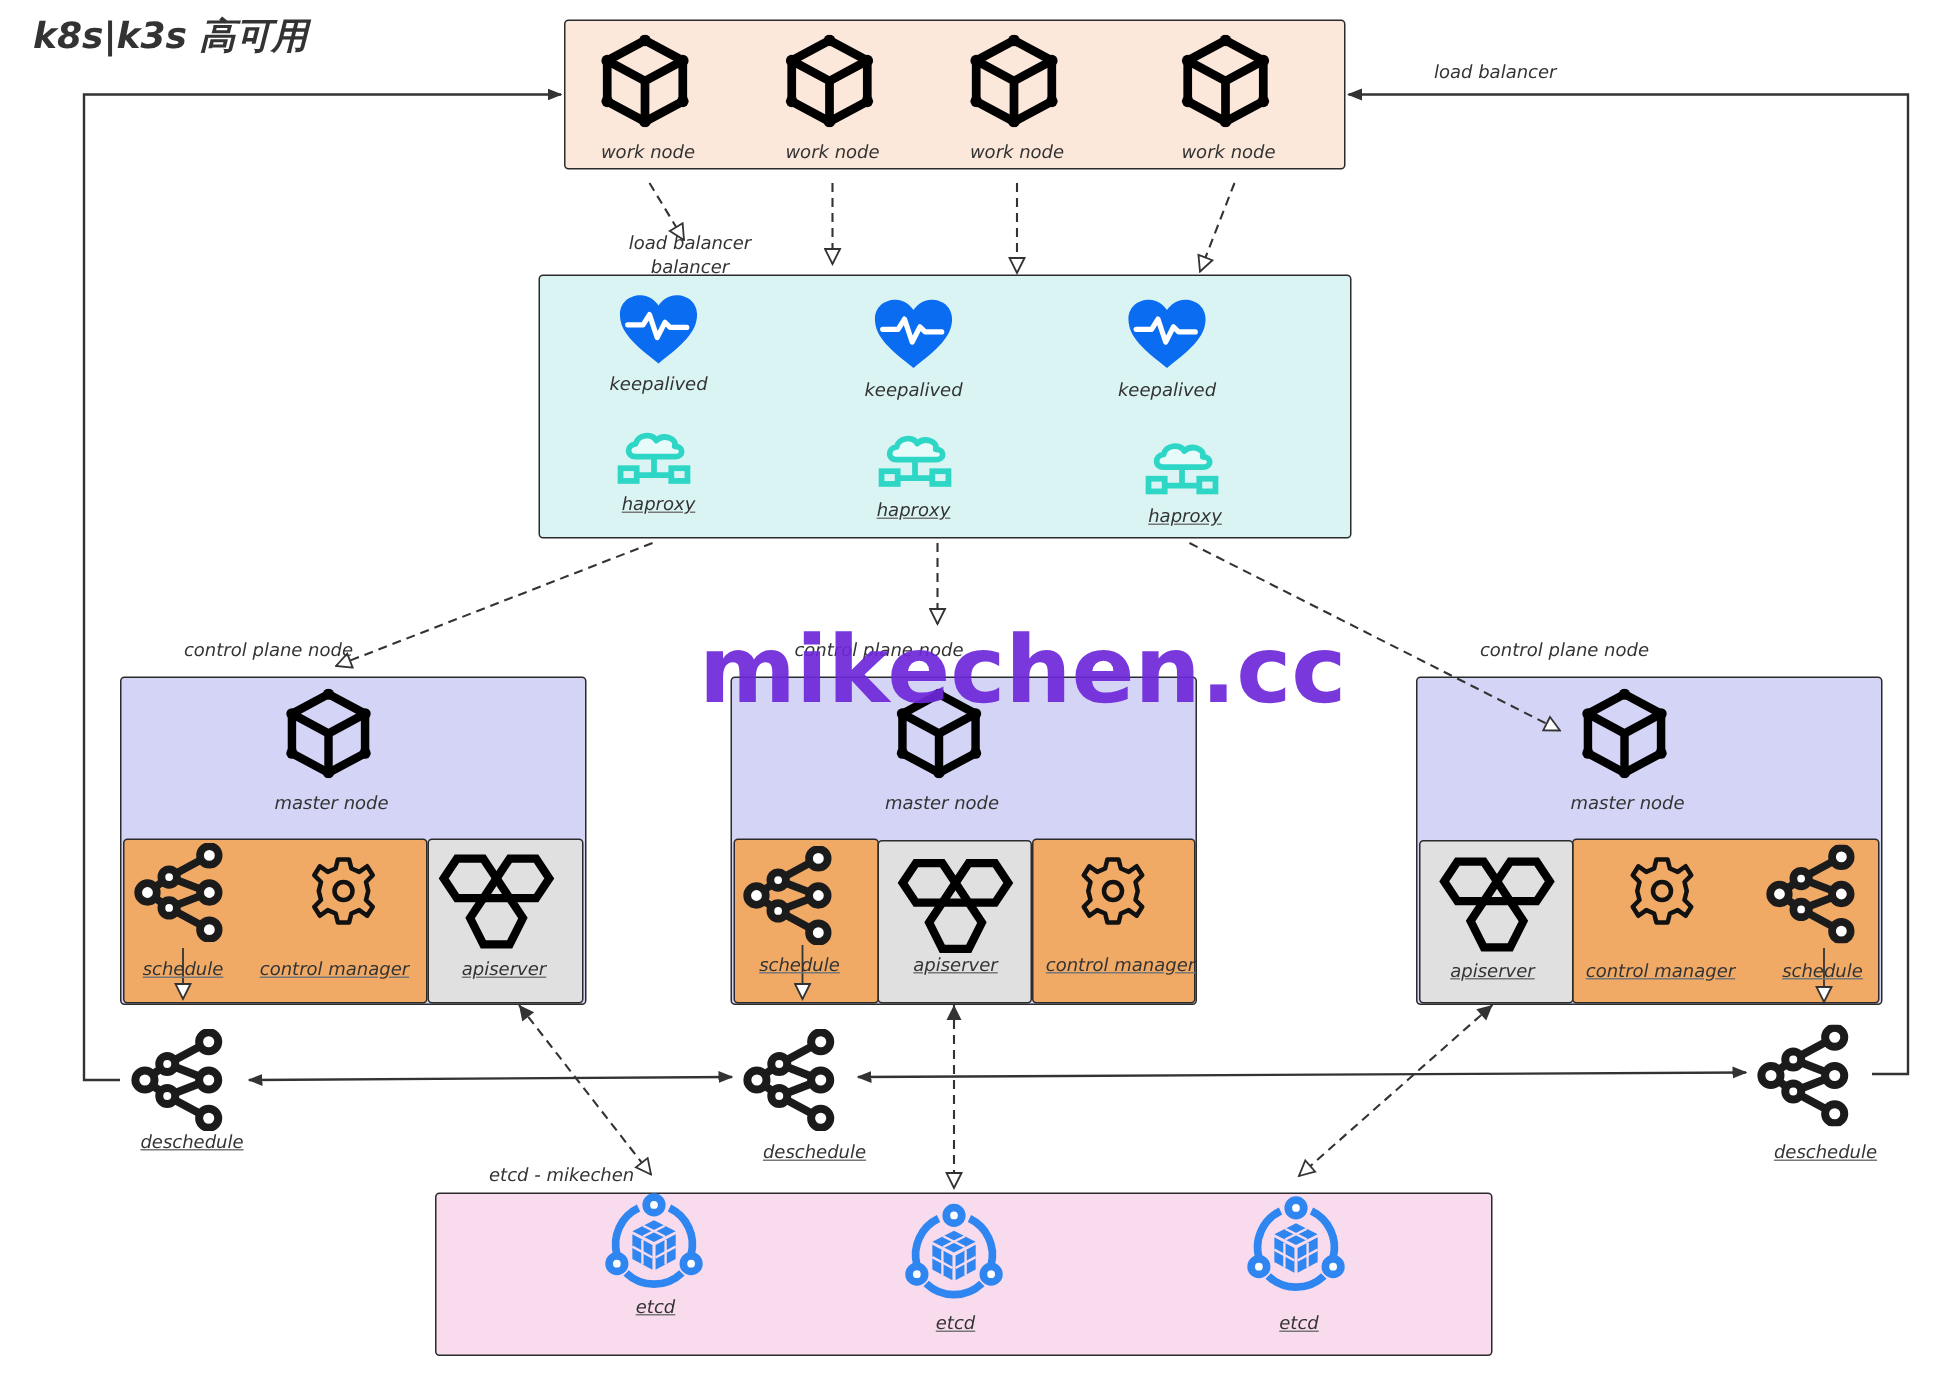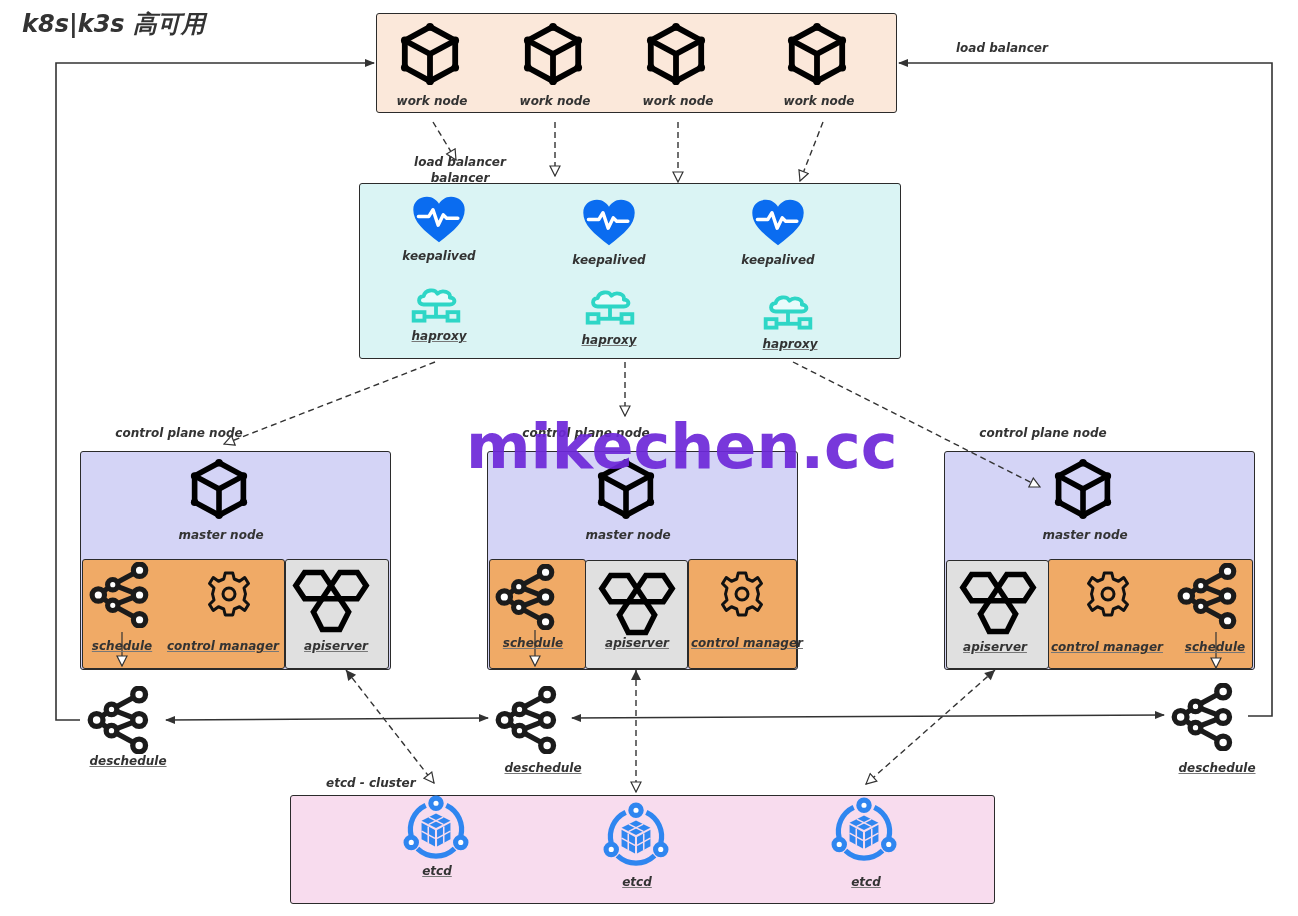--- a/index.html
+++ b/index.html
@@ -1,20 +1,20 @@
 <!DOCTYPE html>
 <html><head>
 <meta charset="utf-8">
 <style>
   html, body { margin:0; padding:0; background:#ffffff; }
   body { width:1298px; height:916px; position:relative; overflow:hidden;
          font-family:"DejaVu Sans", sans-serif; }
   .abs { position:absolute; }
   .box { position:absolute; border:1.5px solid #2b2b2b; border-radius:3px; box-sizing:border-box; }
-  .lbl { position:absolute; font-style:italic; font-weight:bold; color:#333;
+  .lbl { position:absolute; font-style:italic; font-weight:normal; color:#333;
          font-size:12px; white-space:nowrap; transform:translateX(-50%); }
   .lbl.u { text-decoration:underline; text-decoration-color:#777; }
   .lbl.left { transform:none; }
   .icon { position:absolute; }
   #title { left:22px; top:8px; font-size:24px; font-weight:bold; font-style:italic; color:#333; }
   #watermark { left:466px; top:378px; font-size:62px; font-weight:bold; color:#6d28d9;
                opacity:0.92; letter-spacing:0px; font-family:"DejaVu Sans", sans-serif;margin-top:32px; }
   svg.lines { position:absolute; left:0; top:0; }
 </style>
 </head>
@@ -167,21 +167,21 @@
 
     <line x1="346" y1="670" x2="434" y2="783" marker-start="url(#arrow-open-start)" marker-end="url(#arrow-open)"></line>
     <line x1="636" y1="670" x2="636" y2="792" marker-start="url(#arrow-open-start)" marker-end="url(#arrow-open)"></line>
     <line x1="995" y1="670" x2="866" y2="784" marker-start="url(#arrow-open-start)" marker-end="url(#arrow-open)"></line>
   </g>
 </svg>
 
 <div class="lbl left" style="left:956px;top:41px;">load balancer</div>
 <div class="lbl" style="left:460px;top:155px;">load balancer</div>
 <div class="lbl" style="left:460px;top:171px;">balancer</div>
-<div class="lbl left" style="left:326px;top:776px;">etcd - cluster</div>
+<div class="lbl left" style="left:326px;top:776px;">etcd - mikechen</div>
 
 <svg class="icon" style="left:399px;top:23px" width="62" height="62">
     <use href="#sym-cube"></use>
   </svg>
 <div class="lbl" style="left:432px;top:94px">work node</div>
 <svg class="icon" style="left:522px;top:23px" width="62" height="62">
     <use href="#sym-cube"></use>
   </svg>
 <div class="lbl" style="left:555px;top:94px">work node</div>
 <svg class="icon" style="left:645px;top:23px" width="62" height="62">

